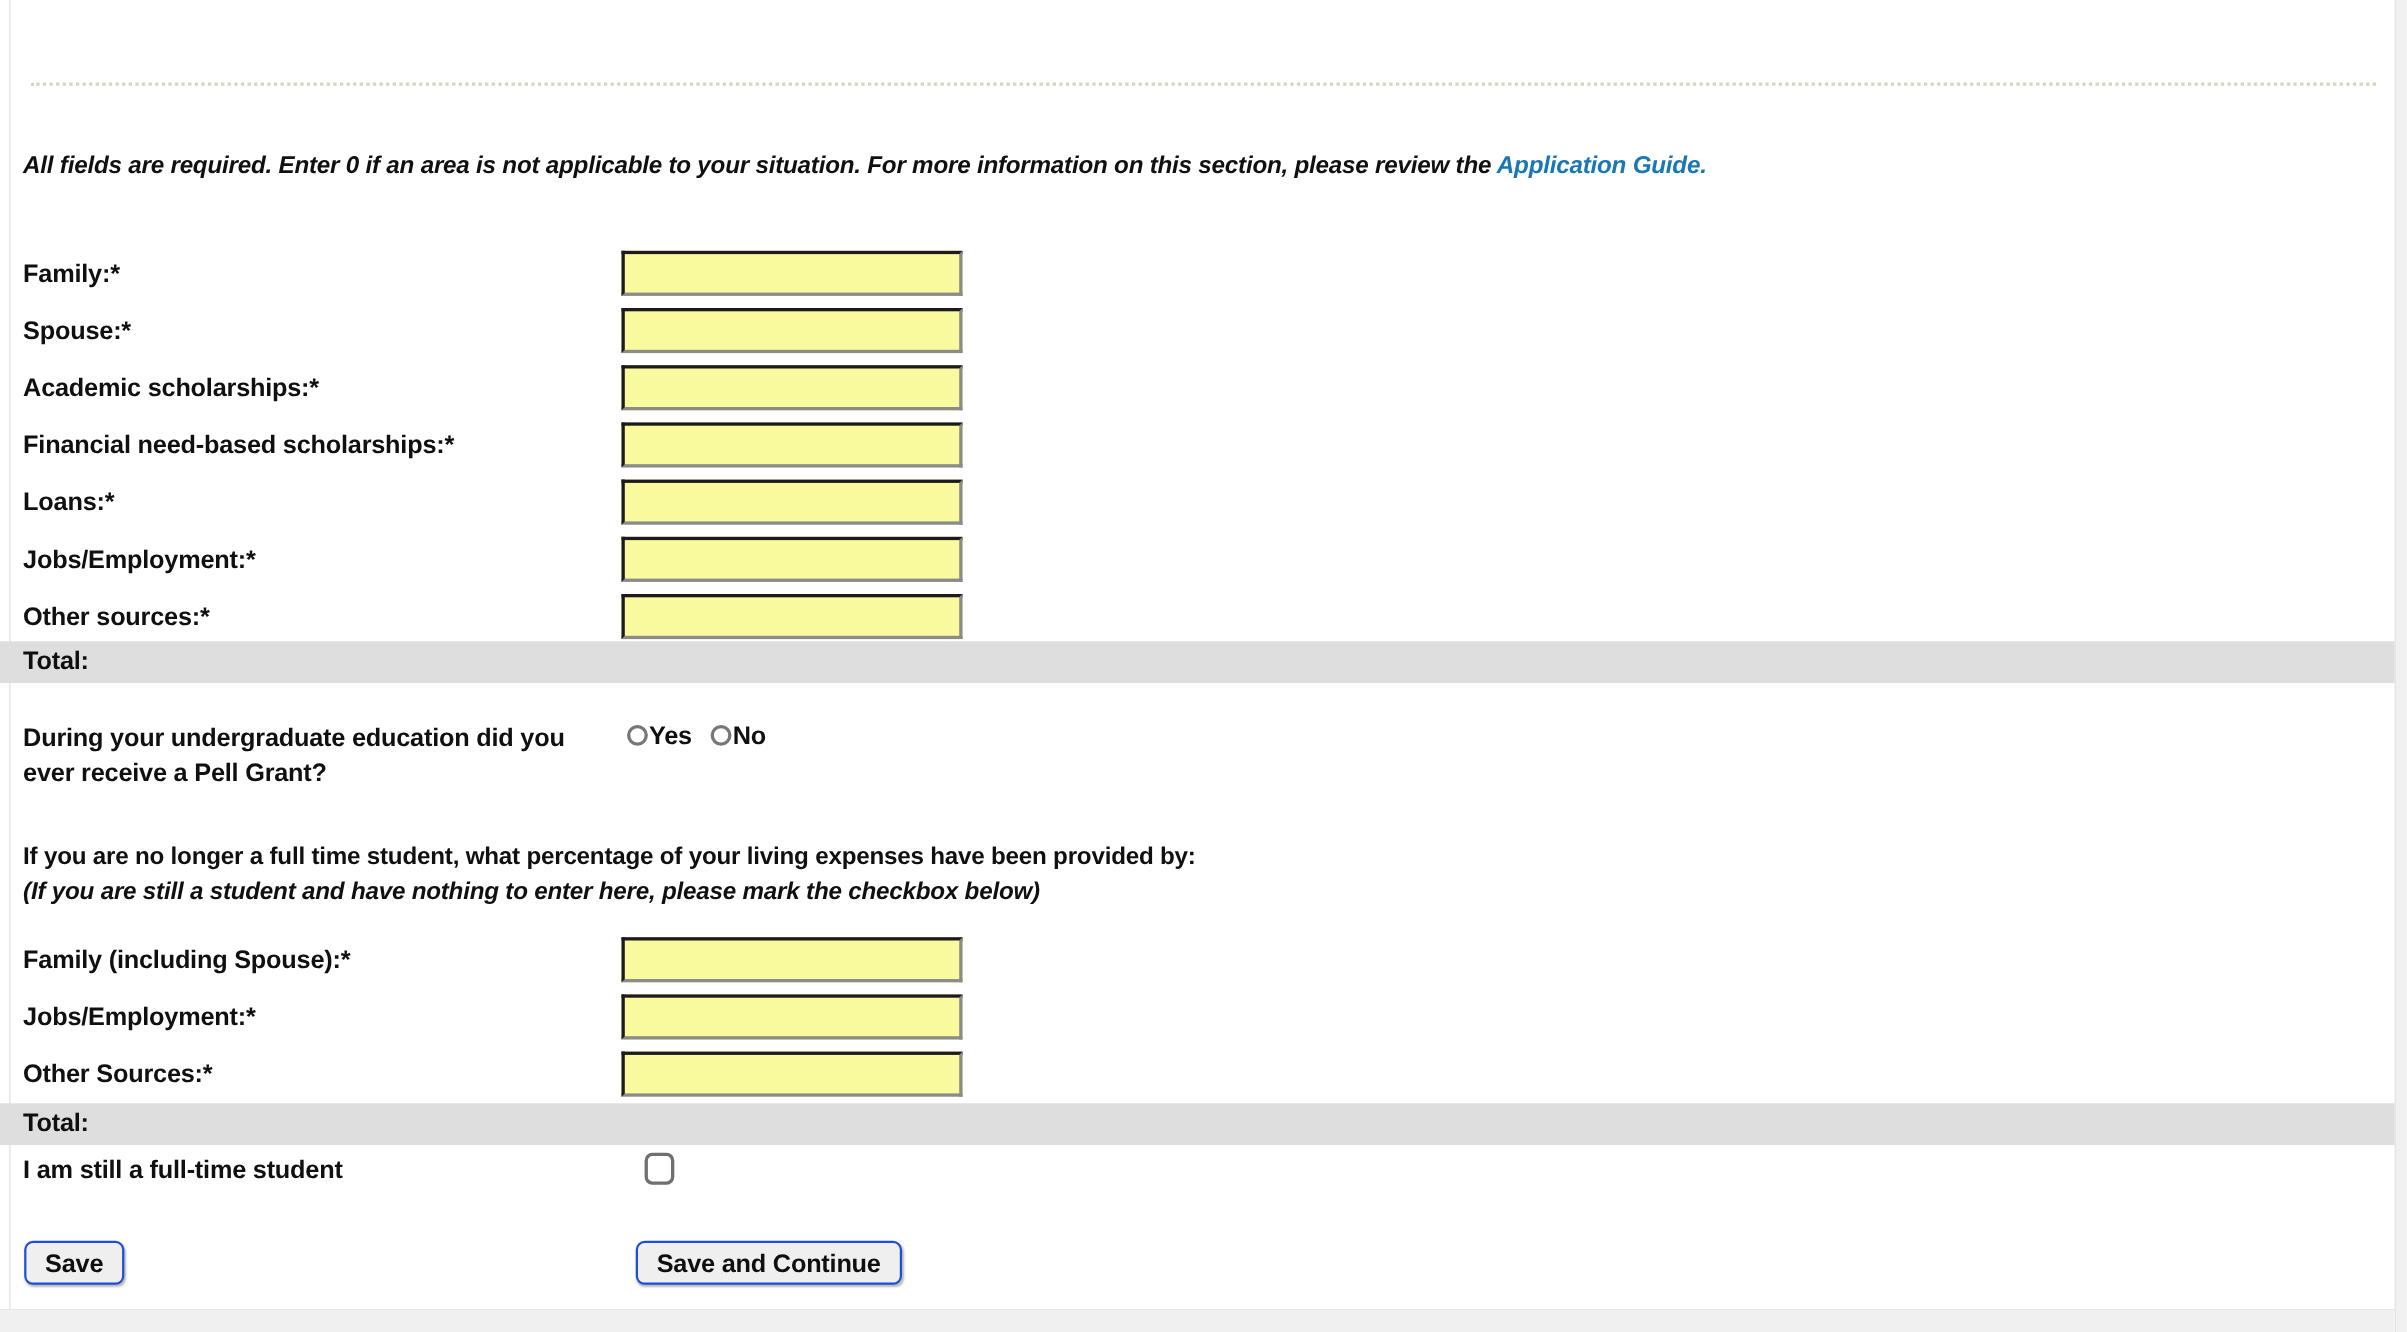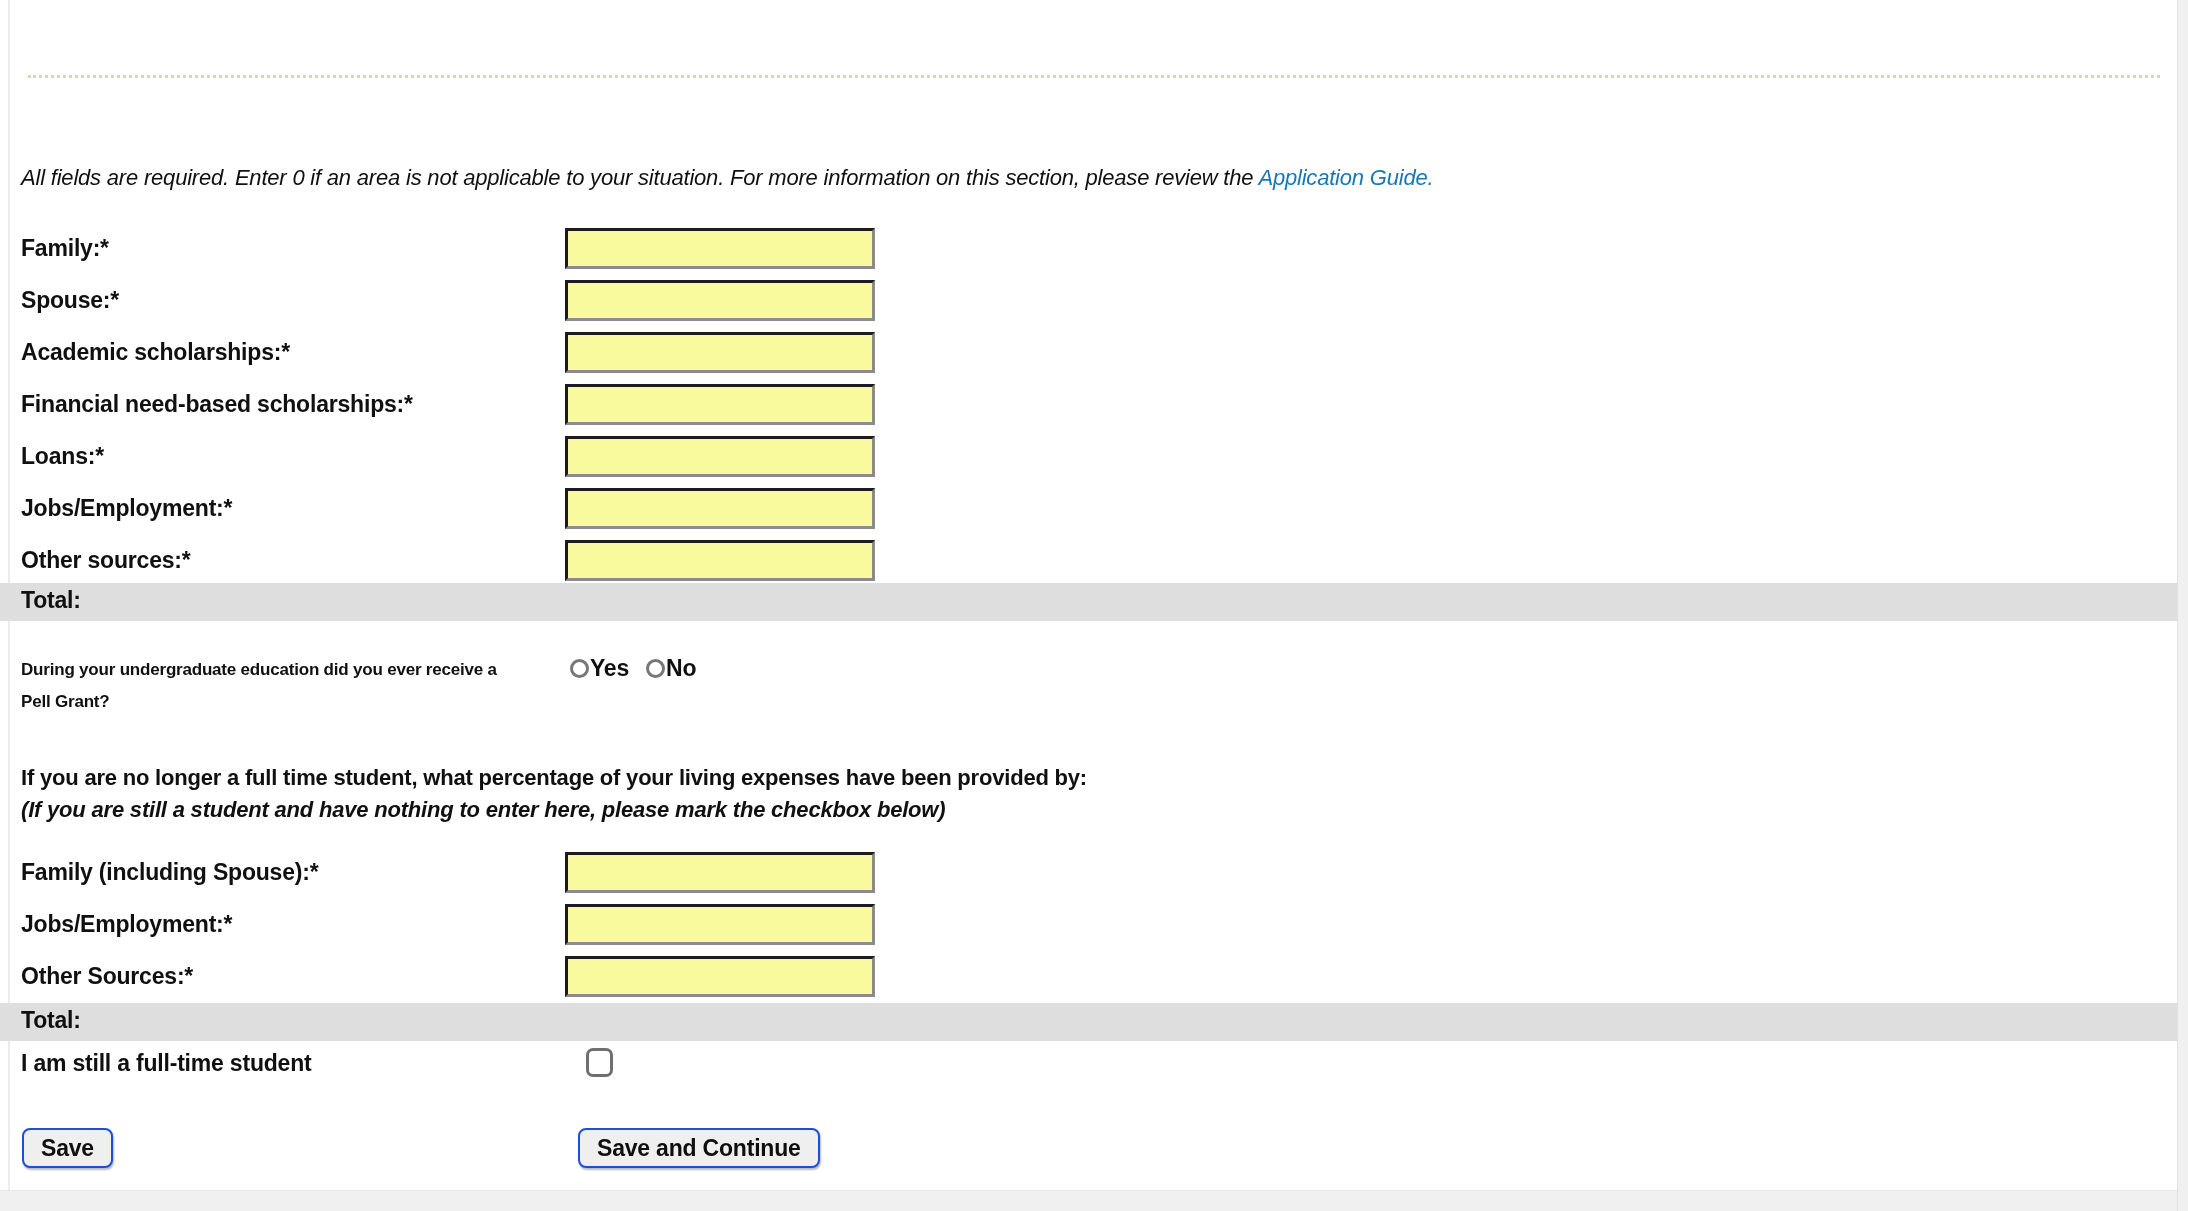--- a/index.html
+++ b/index.html
@@ -34,24 +34,23 @@
     font-size: 29px; font-weight: 700; letter-spacing: 3px;
     color: #1B74A8;
     white-space: nowrap;
   }
   .dotted-rule {
     position: absolute; left: 28px; top: 63px; width: 2132px; height: 15px;
     border-bottom: 3px dotted #d6d6be;
   }
   .intro {
     position: absolute; left: 21px; top: 134px;
-    font-size: 22px; line-height: 32px; font-weight: 400;
+    font-size: 22px; line-height: 32px; font-weight: 700;
     letter-spacing: -0.2px;
     width: 2130px;
-    margin-top: 28px;
   }
   .intro .req-note { font-style: italic; }
   .guide-link {
     font-style: italic; color: #1977B4; text-decoration: none; cursor: pointer;
   }
   .field-label {
     position: absolute; left: 21px;
     font-size: 23px; font-weight: 700; line-height: 32px;
     letter-spacing: -0.2px;
     white-space: nowrap;
@@ -71,21 +70,21 @@
     position: absolute; left: 0; width: 2177px; height: 38px;
     background: #dedede;
   }
   .total-band .total-label {
     position: absolute; left: 21px; top: 0;
     font-size: 23px; font-weight: 700; line-height: 34px;
     letter-spacing: -0.2px;
   }
   .pell-question {
     position: absolute; left: 21px; top: 654px; width: 500px;
-    font-size: 17px; font-weight: 700; line-height: 32px;
+    font-size: 23px; font-weight: 700; line-height: 32px;
     letter-spacing: -0.2px;
   }
   .radio-group {
     position: absolute; left: 570px; top: 655px;
     display: flex; align-items: center; column-gap: 17px;
   }
   .radio-option { display: inline-flex; align-items: center; cursor: pointer; }
   .radio-circle {
     display: inline-block; width: 19px; height: 19px;
     border: 3px solid #777777; border-radius: 50%;

